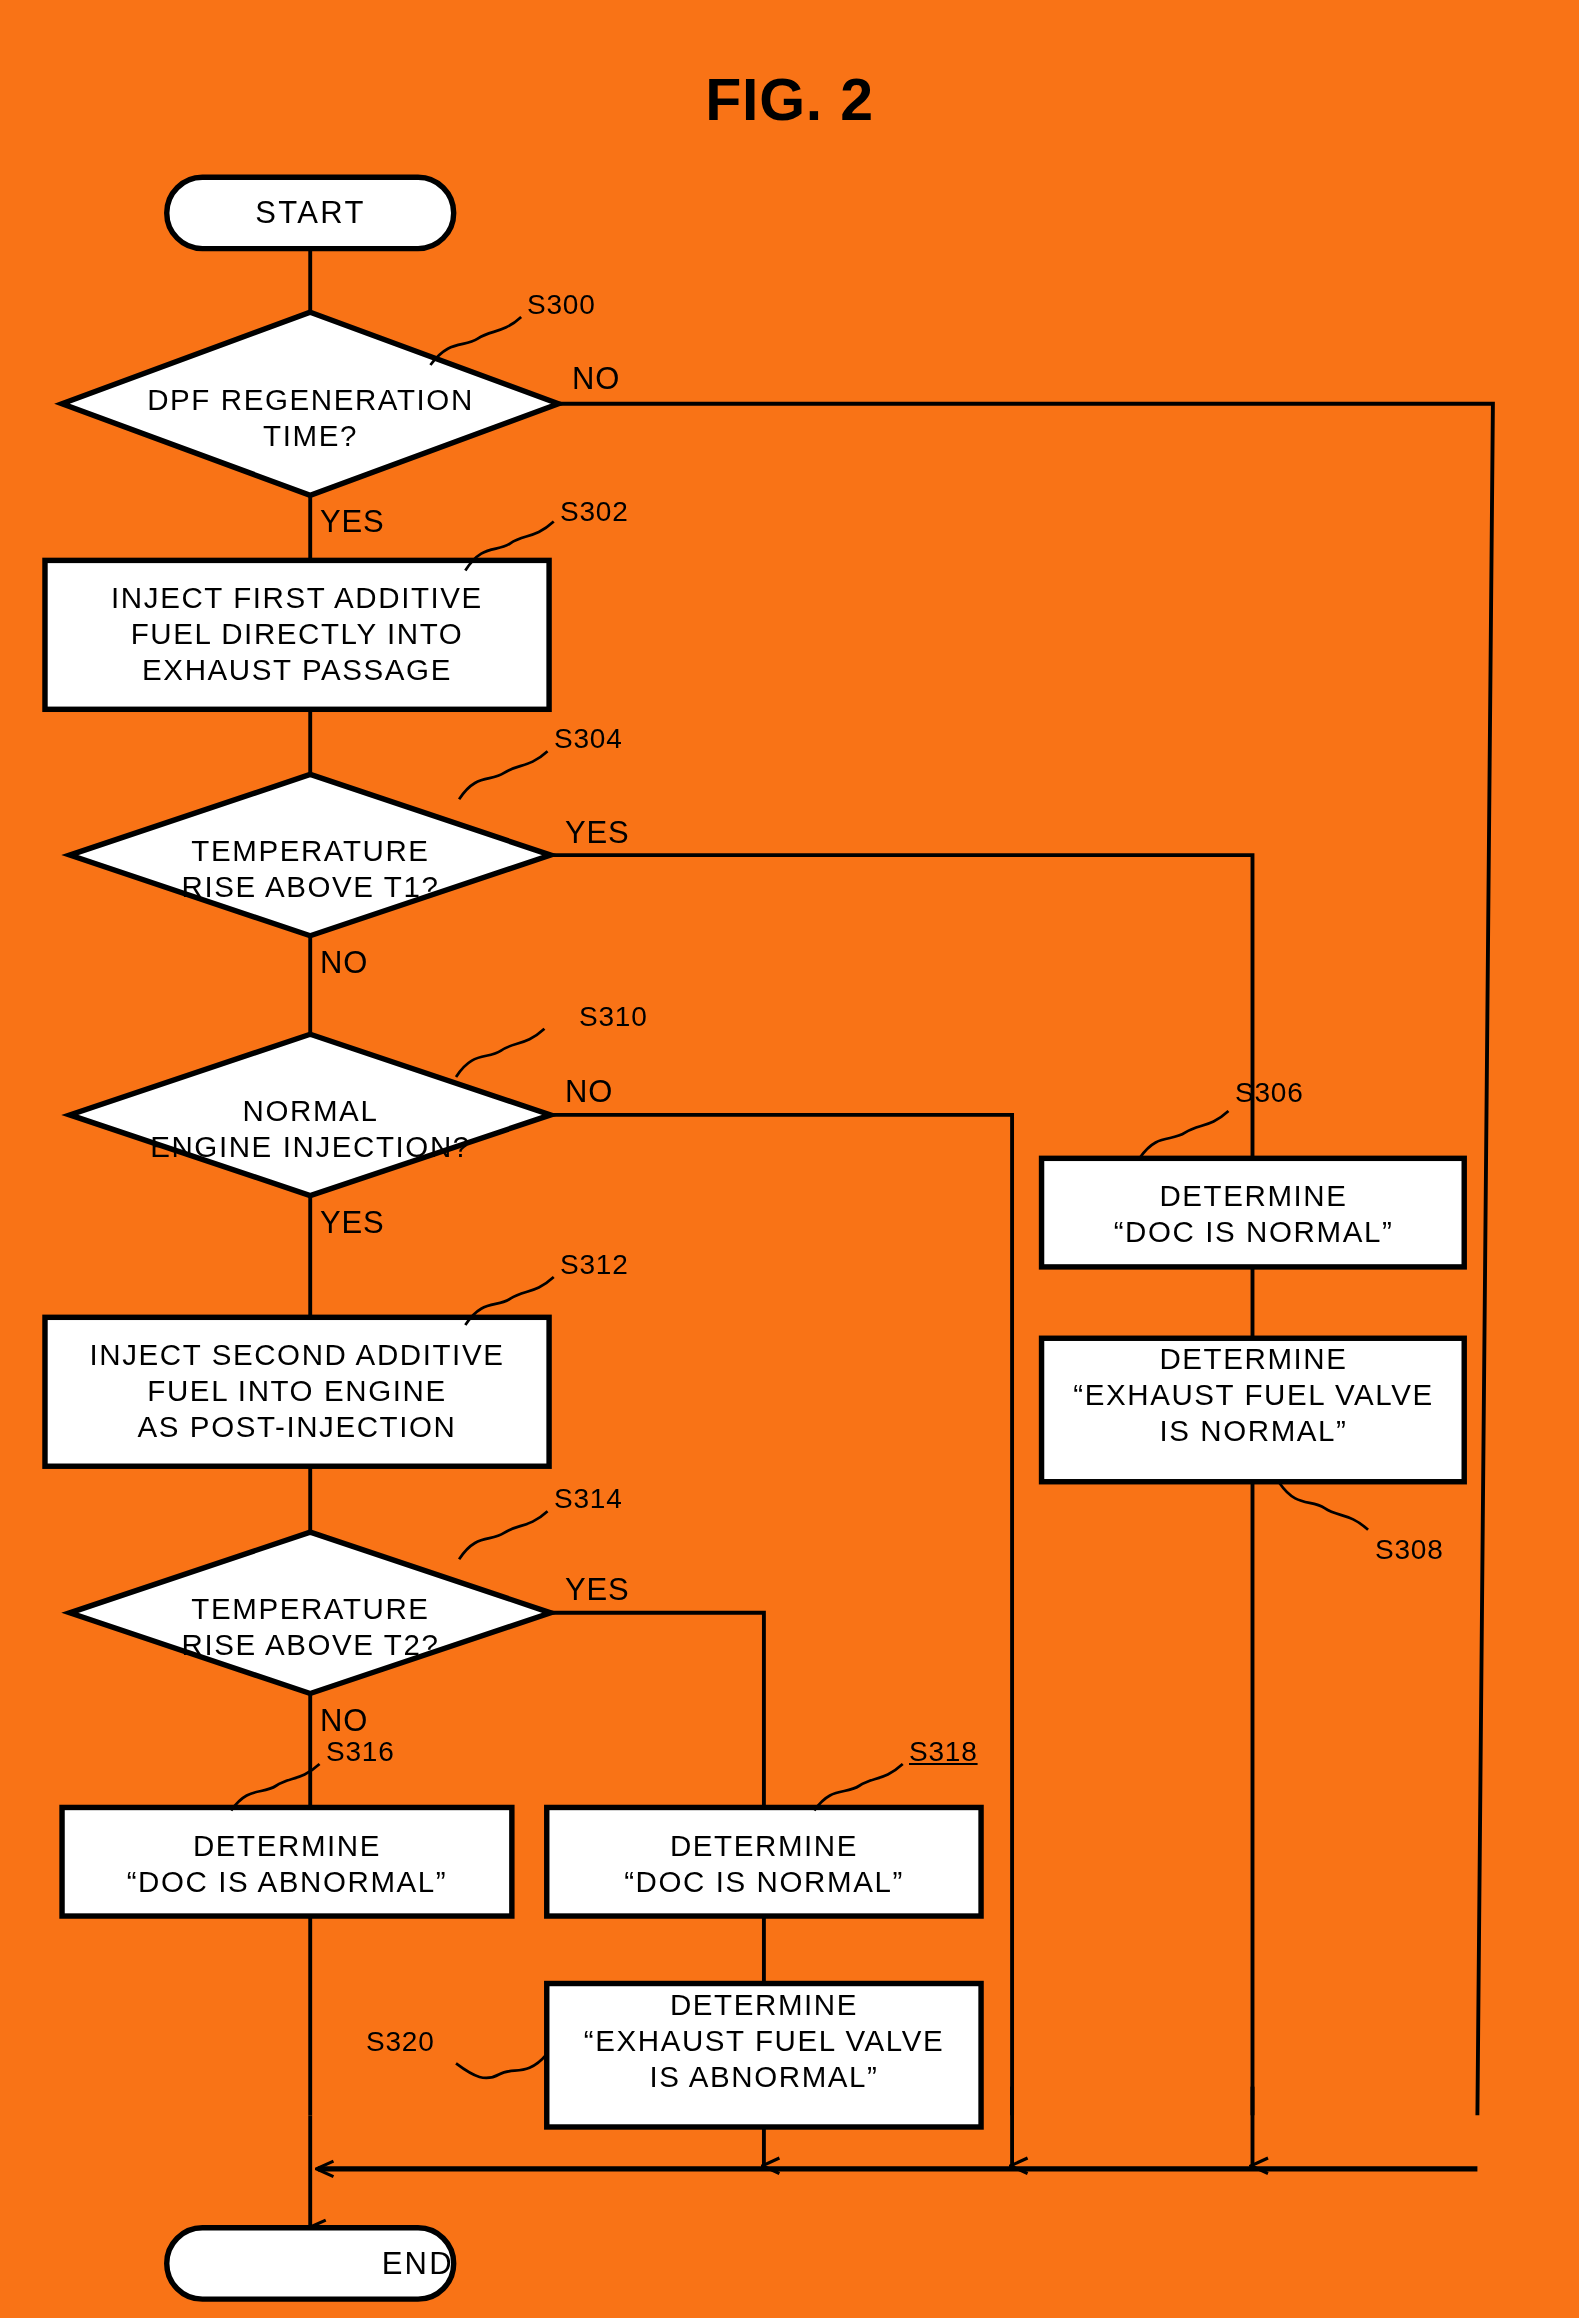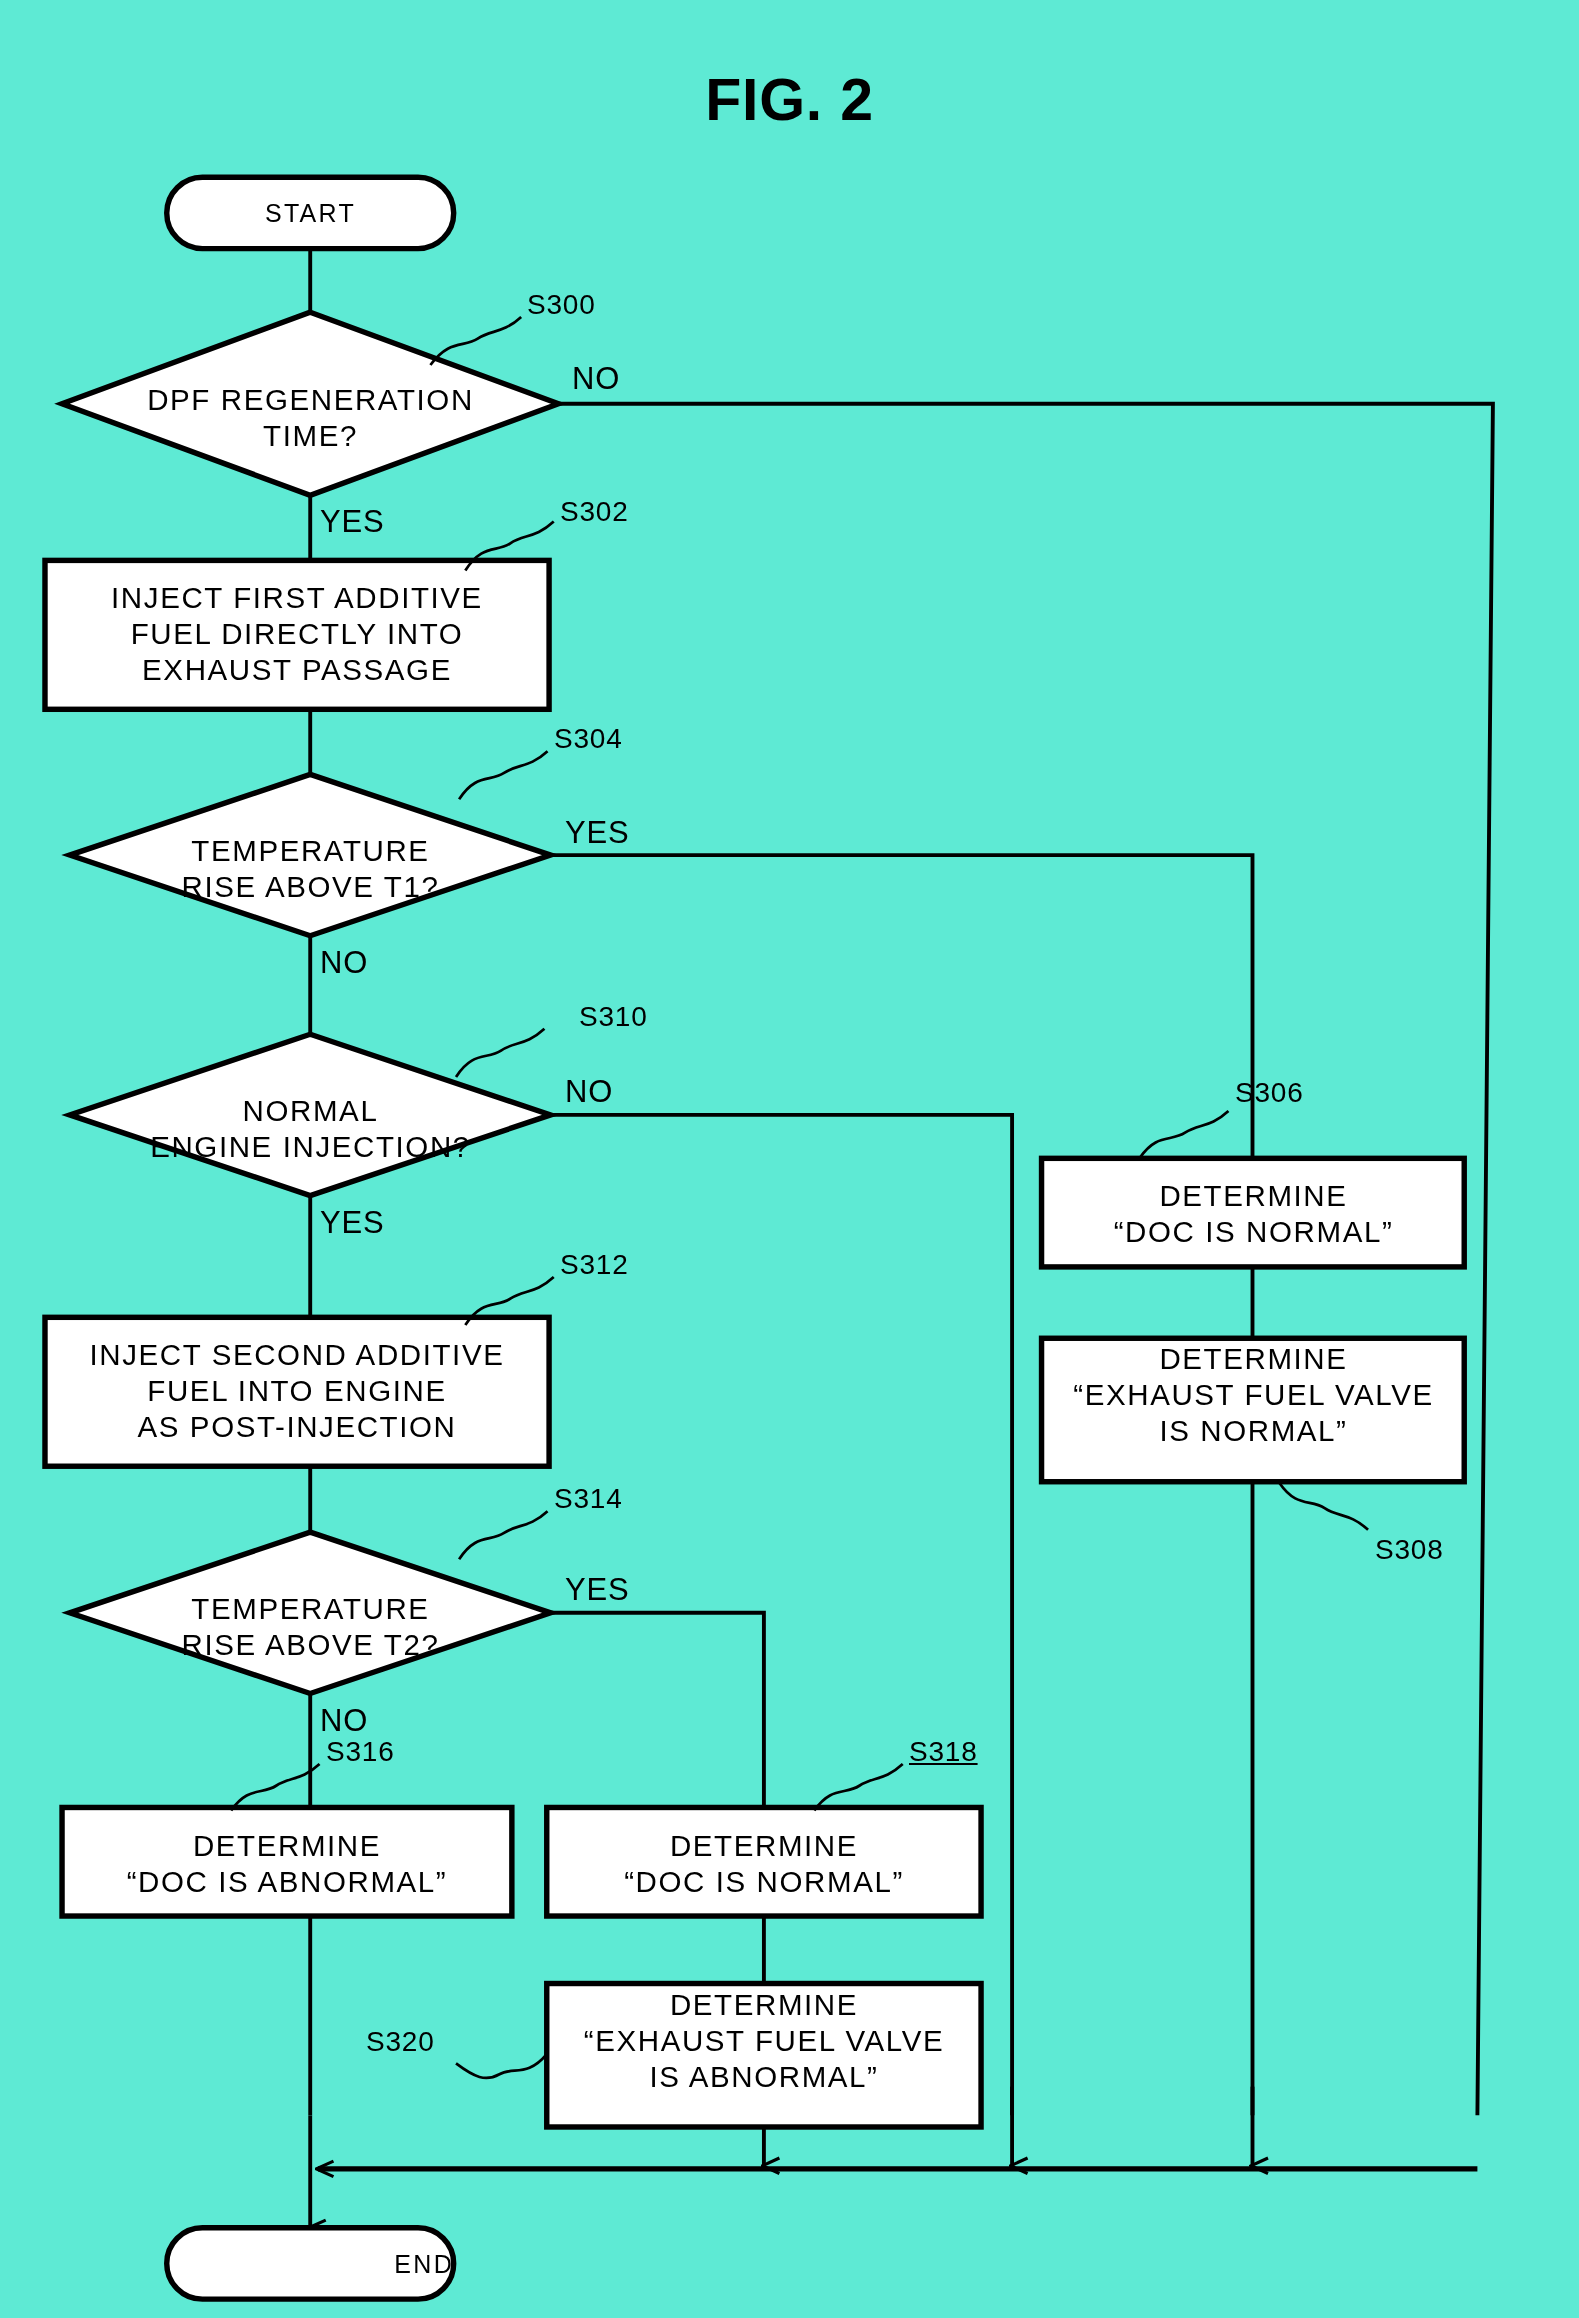--- a/index.html
+++ b/index.html
@@ -4,21 +4,21 @@
 <style>
   html, body {
     margin: 0;
     padding: 0;
     background: #ffffff;
   }
   #page {
     position: relative;
     width: 1579px;
     height: 2319px;
-    background: #5eead4;
+    background: #f97316;
     font-family: "Liberation Sans", sans-serif;
     color: #000000;
     overflow: hidden;
   }
   #fig-title {
     position: absolute;
     left: 0;
     top: 66px;
     width: 1579px;
     text-align: center;
@@ -39,21 +39,21 @@
     position: absolute;
     text-align: center;
     font-family: "Liberation Sans", sans-serif;
     font-size: 29.5px;
     line-height: 36px;
     letter-spacing: 1.6px;
     white-space: pre-line;
     pointer-events: none;
   }
   .term-label {
-    font-size: 25px;
+    font-size: 31px;
     letter-spacing: 2.3px;
   }
   .steplabel {
     position: absolute;
     font-family: "Liberation Sans", sans-serif;
     font-size: 28px;
     letter-spacing: 0.8px;
     white-space: nowrap;
   }
   .branchlabel {

